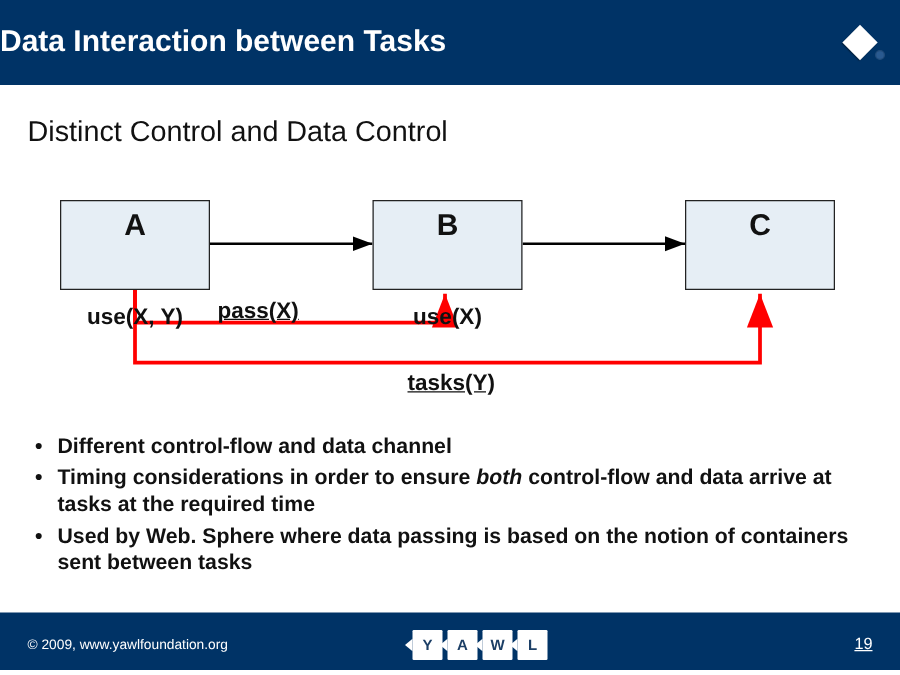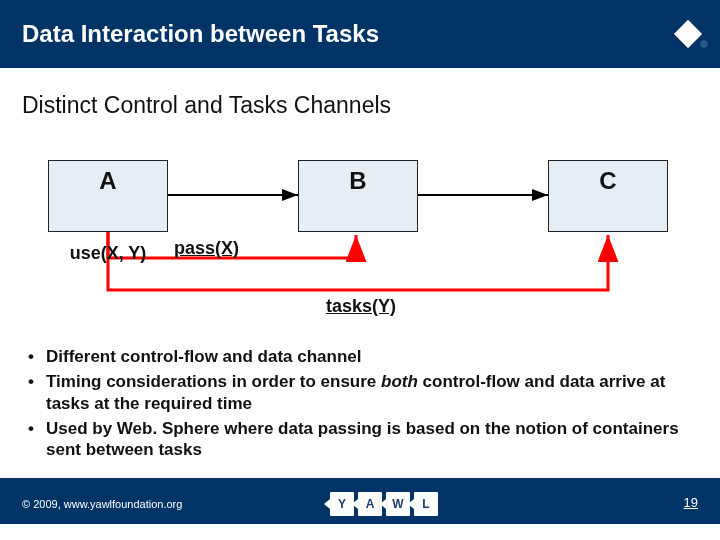--- a/index.html
+++ b/index.html
@@ -18,21 +18,20 @@
     width: 720px;
     height: 68px;
     background: #003366;
     display: flex;
     align-items: center;
   }
   .title-text {
     color: #ffffff;
     font-size: 24px;
     font-weight: bold;
-    padding-left: 22px;
   }
   .title-icon {
     position: absolute;
     right: 20px;
     top: 22px;
     width: 24px;
     height: 24px;
   }
   .title-icon-inner {
     width: 20px;
@@ -116,21 +115,21 @@
   .bullets .dot {
     width: 18px;
     flex: 0 0 18px;
   }
   .bullets em.both {
     font-style: italic;
   }
   .footer-bar {
     position: absolute;
     left: 0;
-    bottom: 16px;
+    bottom: 4px;
     width: 720px;
     height: 46px;
     background: #003366;
   }
   .copyright {
     position: absolute;
     left: 22px;
     bottom: 14px;
     color: #ffffff;
     font-size: 11px;
@@ -179,21 +178,21 @@
 <body>
 
 <div class="title-bar">
   <div class="title-text">Data Interaction between Tasks</div>
   <div class="title-icon">
     <div class="title-icon-inner"></div>
   </div>
   <div class="small-circle"></div>
 </div>
 
-<div class="subtitle">Distinct Control and Tasks Channels</div>
+<div class="subtitle">Distinct Control and Data Control</div>
 
 <div class="diagram">
 
   <svg class="arrow-svg" width="720" height="200">
     <defs>
       <marker id="arrowBlack" markerWidth="10" markerHeight="10" refX="8" refY="3" orient="auto">
         <path d="M0,0 L8,3 L0,6 Z" fill="#000"></path>
       </marker>
       <marker id="arrowRed" markerWidth="12" markerHeight="12" refX="9" refY="3.5" orient="auto">
         <path d="M0,0 L9,3.5 L0,7 Z" fill="#ff0000"></path>
@@ -209,20 +208,21 @@
     <path d="M 108 92 L 108 118 L 356 118 L 356 95" stroke="#ff0000" stroke-width="3" fill="none" marker-end="url(#arrowRed)"></path>
   </svg>
 
   <div class="task-box" style="left:48px; top:20px;">
     <div class="task-title">A</div>
     <div class="task-use">use(X, Y)</div>
   </div>
 
   <div class="task-box" style="left:298px; top:20px;">
     <div class="task-title">B</div>
+    <div class="task-use">use(X)</div>
   </div>
 
   <div class="task-box" style="left:548px; top:20px;">
     <div class="task-title">C</div>
   </div>
 
   <div class="edge-label" style="left:174px; top:98px;">pass(X)</div>
   <div class="edge-label" style="left:326px; top:156px;">tasks(Y)</div>
 </div>
 

